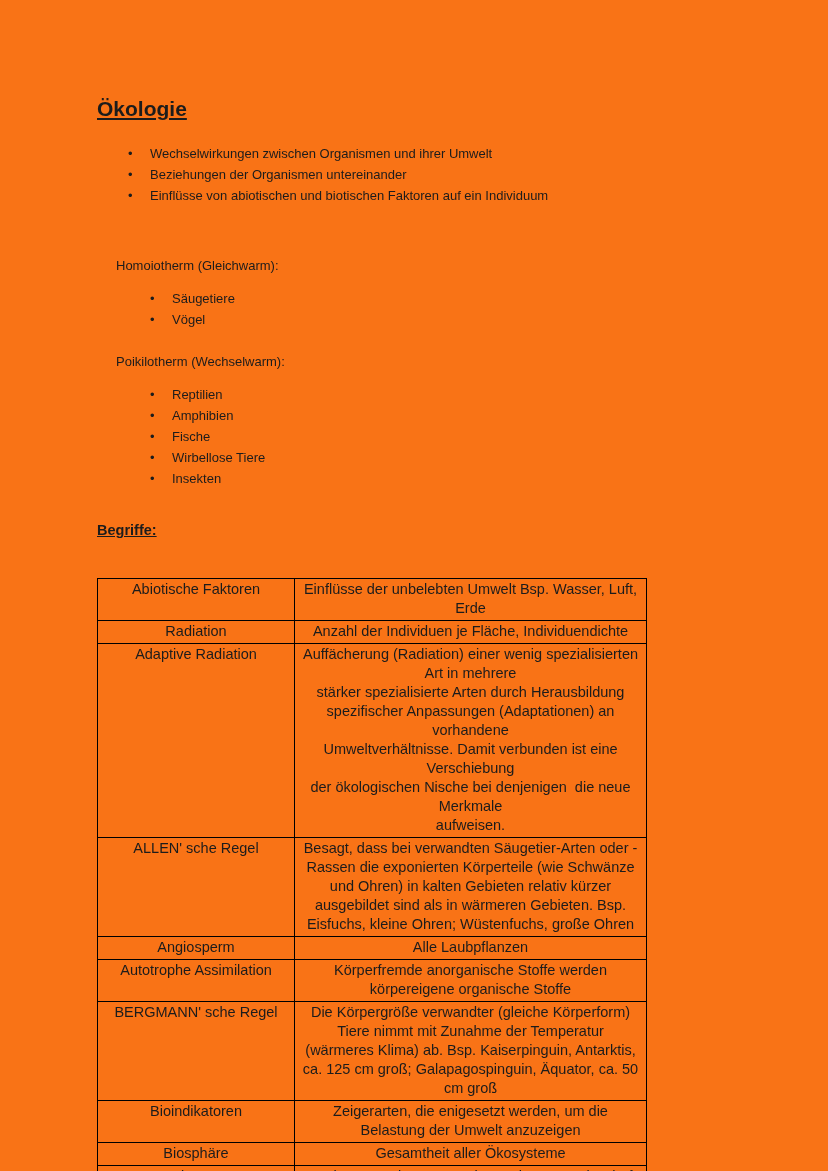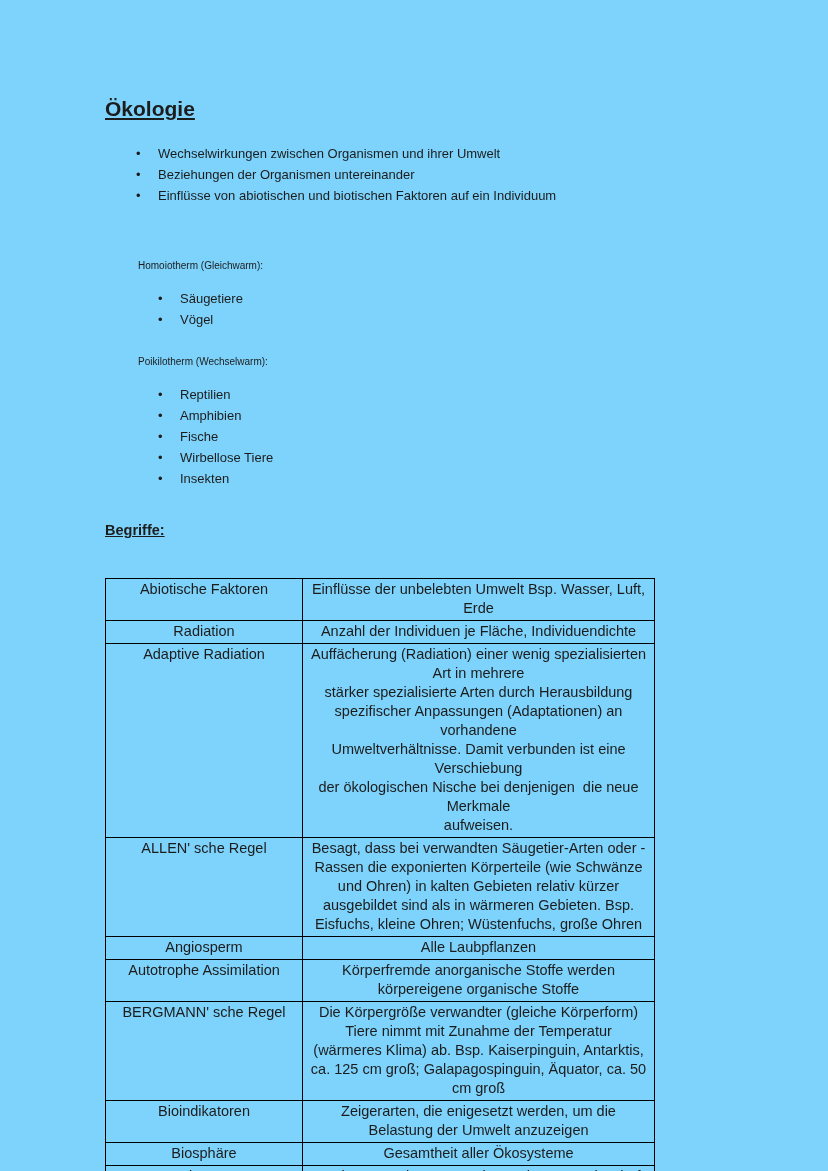--- a/index.html
+++ b/index.html
@@ -1,26 +1,25 @@
 <!DOCTYPE html>
 <html><head>
 <meta charset="utf-8">
 <style>
   * { box-sizing: border-box; margin: 0; padding: 0; }
   html, body { background: #ffffff; }
   .page {
     width: 828px;
     height: 1171px;
     margin: 0 auto;
-    background: #7dd3fc;
+    background: #f97316;
     font-family: "Liberation Sans", sans-serif;
     color: #1c1c1c;
     overflow: hidden;
     position: relative;
-    padding-left: 8px;
   }
   .content { padding: 97px 80px 0 97px; }
 
   .doc-title {
     font-size: 21px;
     font-weight: bold;
     text-decoration: underline;
     margin-bottom: 23px;
   }
   .section-heading {
@@ -40,23 +39,23 @@
   ul.bullets li::before {
     content: "\2022";
     position: absolute;
     left: -22px;
   }
   ul.level1 { padding-left: 53px; }
   ul.level2 { padding-left: 75px; margin-bottom: 22px; }
 
   .thermo { margin-top: 50px; }
   .group-label {
-    font-size: 10px;
+    font-size: 13px;
     line-height: 20px;
-    margin: 0 0 13px 33px;
+    margin: 0 0 13px 19px;
   }
 
   .glossary-section { margin-top: 33px; }
   .glossary-heading { margin-bottom: 40px; }
 
   table.glossary {
     border-collapse: collapse;
     width: 550px;
     table-layout: fixed;
     text-align: center;

